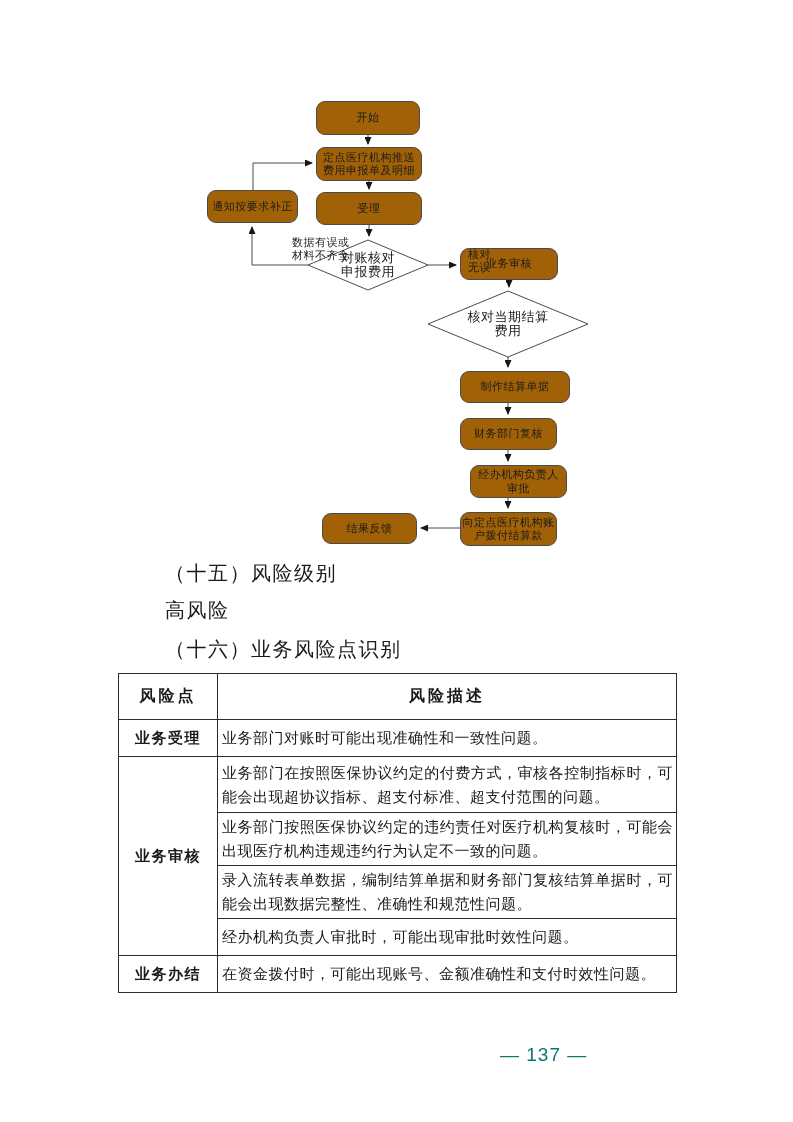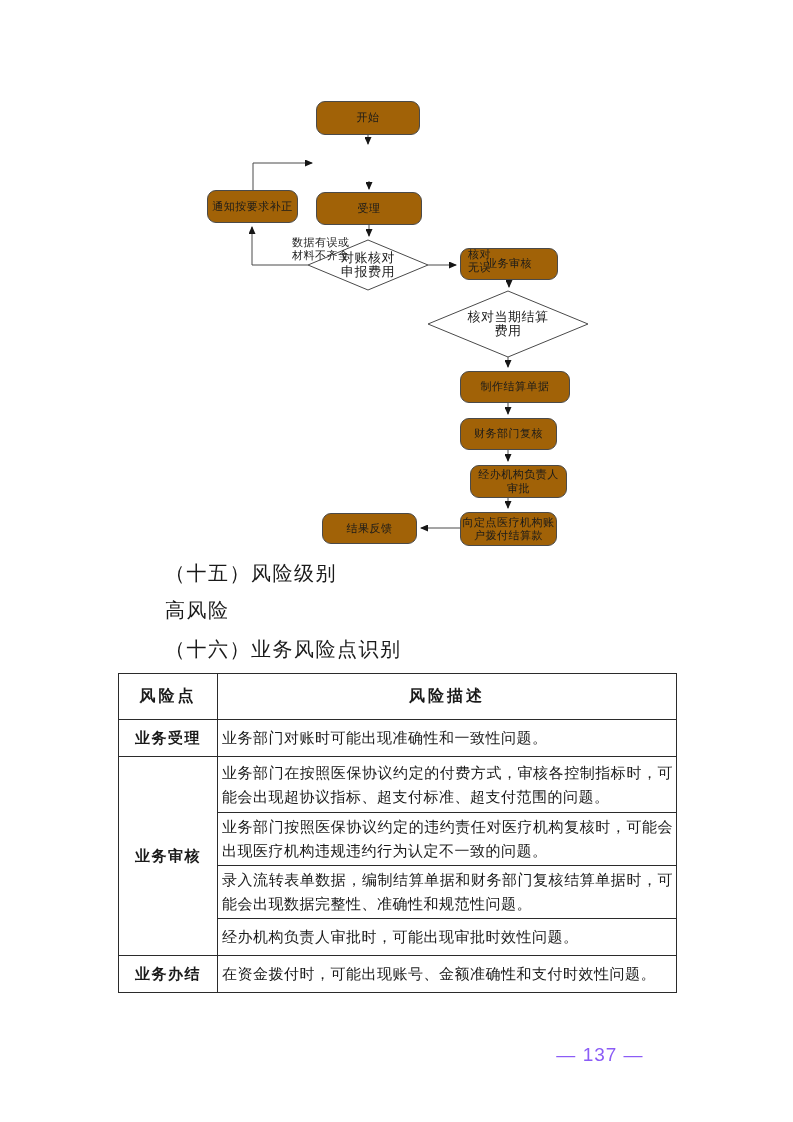--- a/index.html
+++ b/index.html
@@ -93,24 +93,24 @@
   }
   .row-h37 { height: 37px; }
   .row-h56 { height: 56px; }
   .row-h53 { height: 53px; }
   
   .page-footer {
     position: absolute;
     left: 500px;
     top: 1044px;
     width: 200px;
-    text-align: center;
+    text-align: left;
     font-family: "Liberation Sans", "DejaVu Sans", sans-serif;
     font-size: 19px;
-    color: #8b5cf6;
+    color: #0f766e;
     letter-spacing: 1px;
   }
 </style>
 </head>
 <body>
 
 <div class="page">
 
   <div class="flowchart">
 
@@ -133,20 +133,22 @@
         <path d="M508 450 L508 461" marker-end="url(#arrow)"></path>
         <path d="M508 498 L508 508" marker-end="url(#arrow)"></path>
         <path d="M460 528 L421 528" marker-end="url(#arrow)"></path>
       </g>
       <polygon points="368,240 428,265 368,290 308,265" fill="#ffffff" stroke="#4a4a4a" stroke-width="1"></polygon>
       <polygon points="508,291 588,324 508,357 428,324" fill="#ffffff" stroke="#4a4a4a" stroke-width="1"></polygon>
     </svg>
 
     <div class="fc-node" style="left:316px; top:101px; width:104px; height:34px;">开始</div>
 
+    <div class="fc-node" style="left:316px; top:147px; width:106px; height:34px;">定点医疗机构推送
+费用申报单及明细</div>
 
     <div class="fc-node" style="left:207px; top:190px; width:91px; height:33px;">通知按要求补正</div>
 
     <div class="fc-node" style="left:316px; top:192px; width:106px; height:33px;">受理</div>
 
     <div class="fc-diamond-label" style="left:308px; top:240px; width:120px; height:50px;">对账核对
 申报费用</div>
 
     <div class="fc-node" style="left:460px; top:248px; width:98px; height:32px;">业务审核</div>
 

